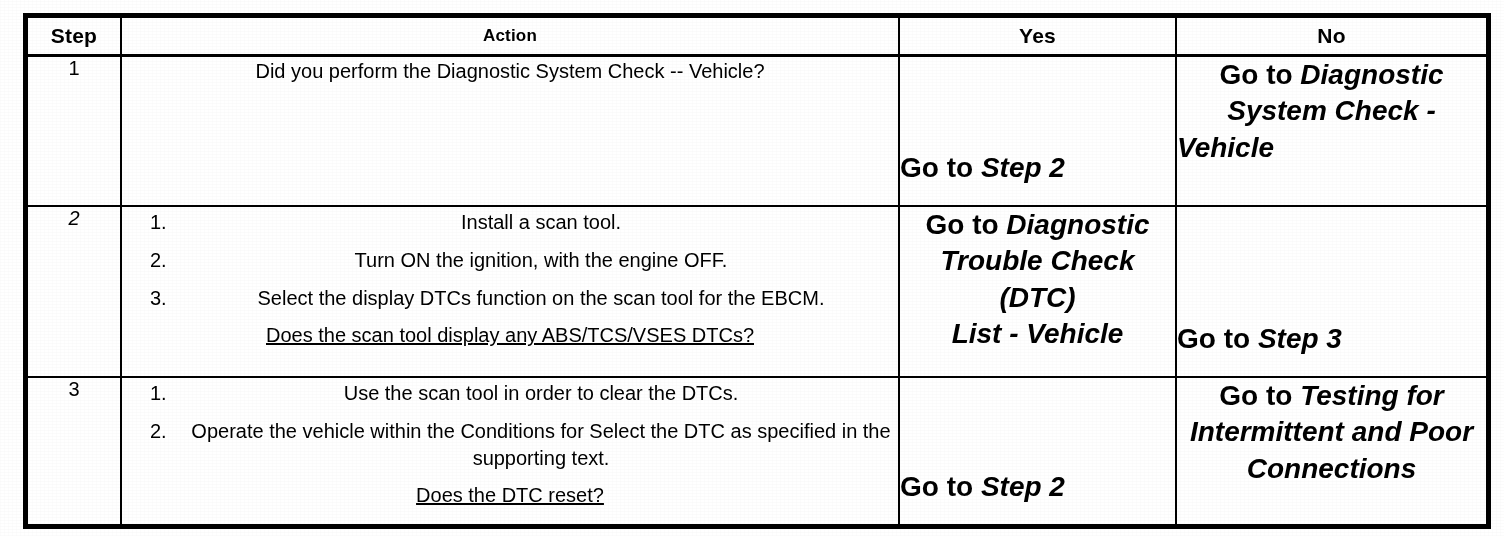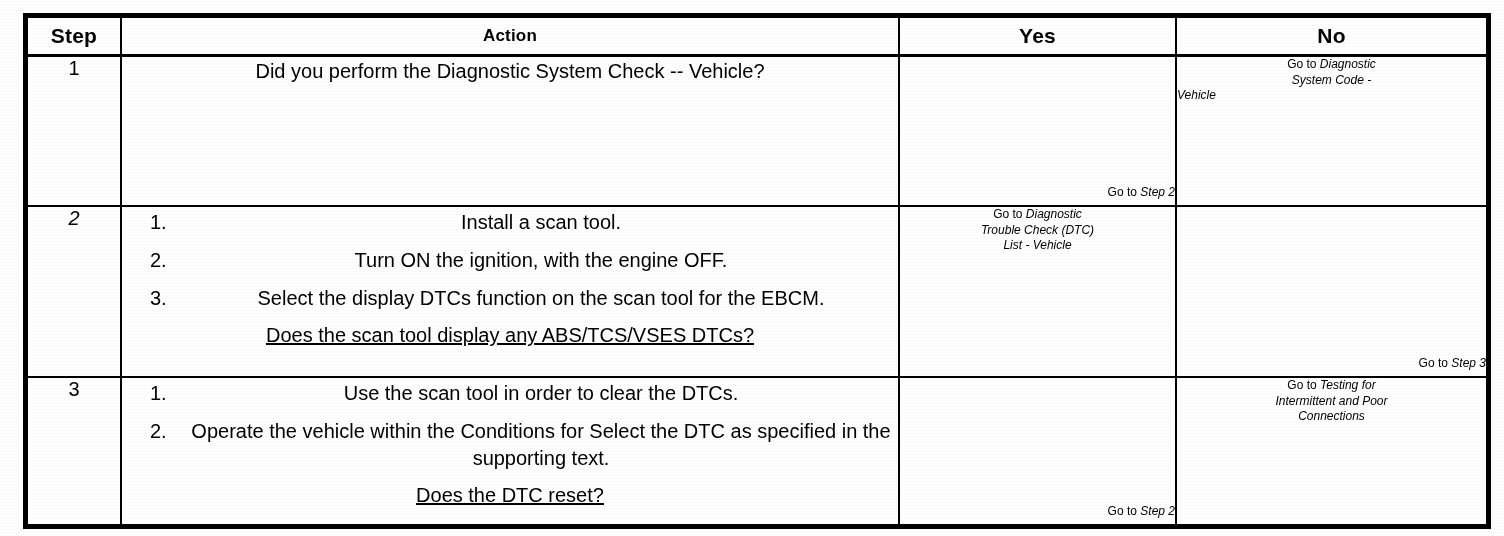--- a/index.html
+++ b/index.html
@@ -80,34 +80,35 @@
 
   .cell-action {
     padding: 10px 12px 6px 14px;
     font-size: 20px;
     line-height: 1.38;
     vertical-align: top;
     text-align: center;
   }
 
   .cell-yes, .cell-no {
-    font-size: 12px;
+    font-size: 28px;
     line-height: 1.30;
     vertical-align: top;
     padding: 9px 10px 8px 10px;
+    font-weight: bold;
   }
 
   
   .yn-wrap {
     height: 100%;
     display: flex;
     flex-direction: column;
   }
   .yn-top    { text-align: center; }
-  .yn-bottom { text-align: right; margin-top: auto; padding-bottom: 4px; }
+  .yn-bottom { text-align: left; margin-top: auto; padding-bottom: 19px; }
   .yn-left   { text-align: left; }
 
   .ref { font-style: italic; }
 
   
   ol.steps {
     list-style: none;
     margin: 2px 0 0 0;
     padding: 0;
   }
@@ -174,21 +175,21 @@
       <td class="cell-yes">
         <div class="yn-wrap">
           <div class="yn-bottom"><span>Go to </span><span class="ref">Step 2</span></div>
         </div>
       </td>
 
       <td class="cell-no">
         <div class="yn-wrap">
           <div class="yn-top">
             <span>Go to </span><span class="ref">Diagnostic</span>
-            <div class="ref">System Code -</div>
+            <div class="ref">System Check -</div>
             <div class="ref yn-left">Vehicle</div>
           </div>
         </div>
       </td>
     </tr>
 
     <tr class="row-2">
       <td class="cell-step">
         <span class="num-italic">2</span>
       </td>

